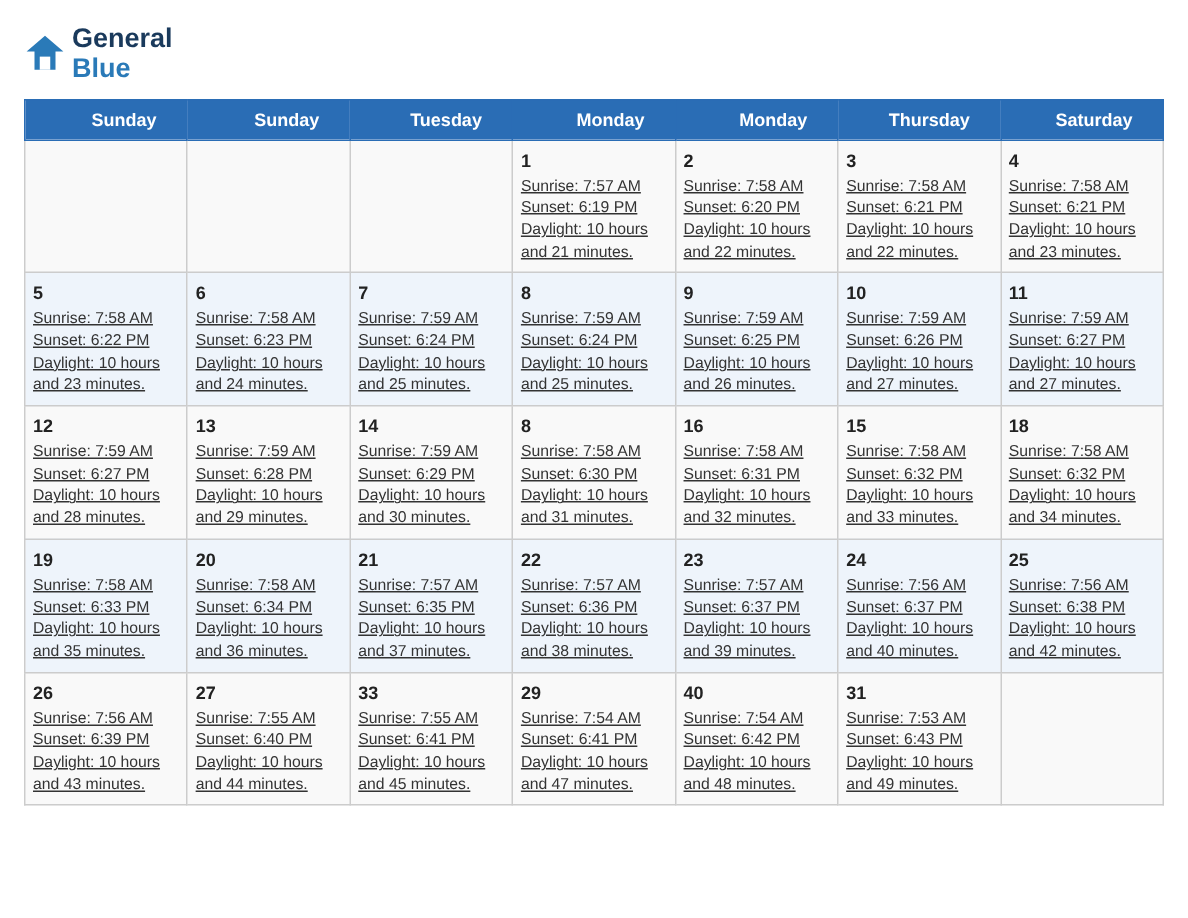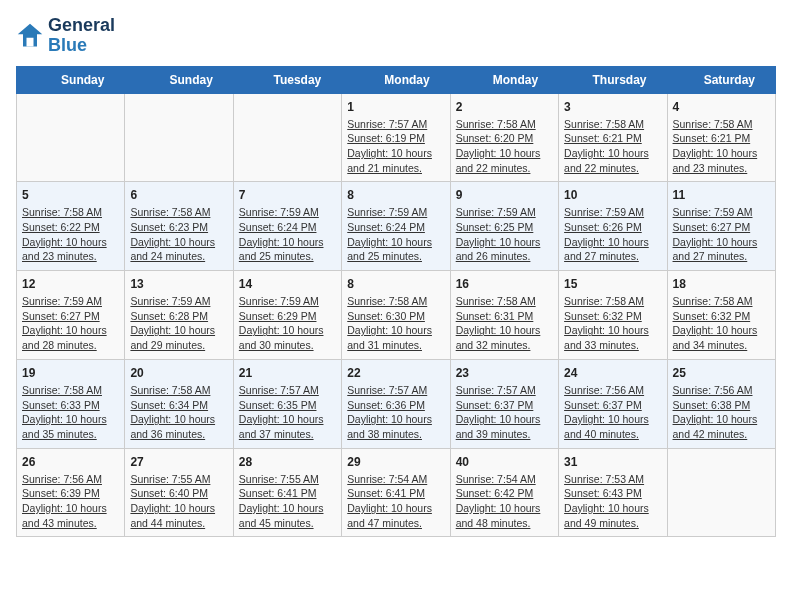--- a/index.html
+++ b/index.html
@@ -240,21 +240,21 @@
       <tr>
         <td>
           <span class="day-number">26</span>
           <div class="cell-info">Sunrise: 7:56 AM<br>Sunset: 6:39 PM<br>Daylight: 10 hours<br>and 43 minutes.</div>
         </td>
         <td>
           <span class="day-number">27</span>
           <div class="cell-info">Sunrise: 7:55 AM<br>Sunset: 6:40 PM<br>Daylight: 10 hours<br>and 44 minutes.</div>
         </td>
         <td>
-          <span class="day-number">28</span>
+          <span class="day-number">33</span>
           <div class="cell-info">Sunrise: 7:55 AM<br>Sunset: 6:41 PM<br>Daylight: 10 hours<br>and 45 minutes.</div>
         </td>
         <td>
           <span class="day-number">29</span>
           <div class="cell-info">Sunrise: 7:54 AM<br>Sunset: 6:41 PM<br>Daylight: 10 hours<br>and 47 minutes.</div>
         </td>
         <td>
           <span class="day-number">40</span>
           <div class="cell-info">Sunrise: 7:54 AM<br>Sunset: 6:42 PM<br>Daylight: 10 hours<br>and 48 minutes.</div>
         </td>

